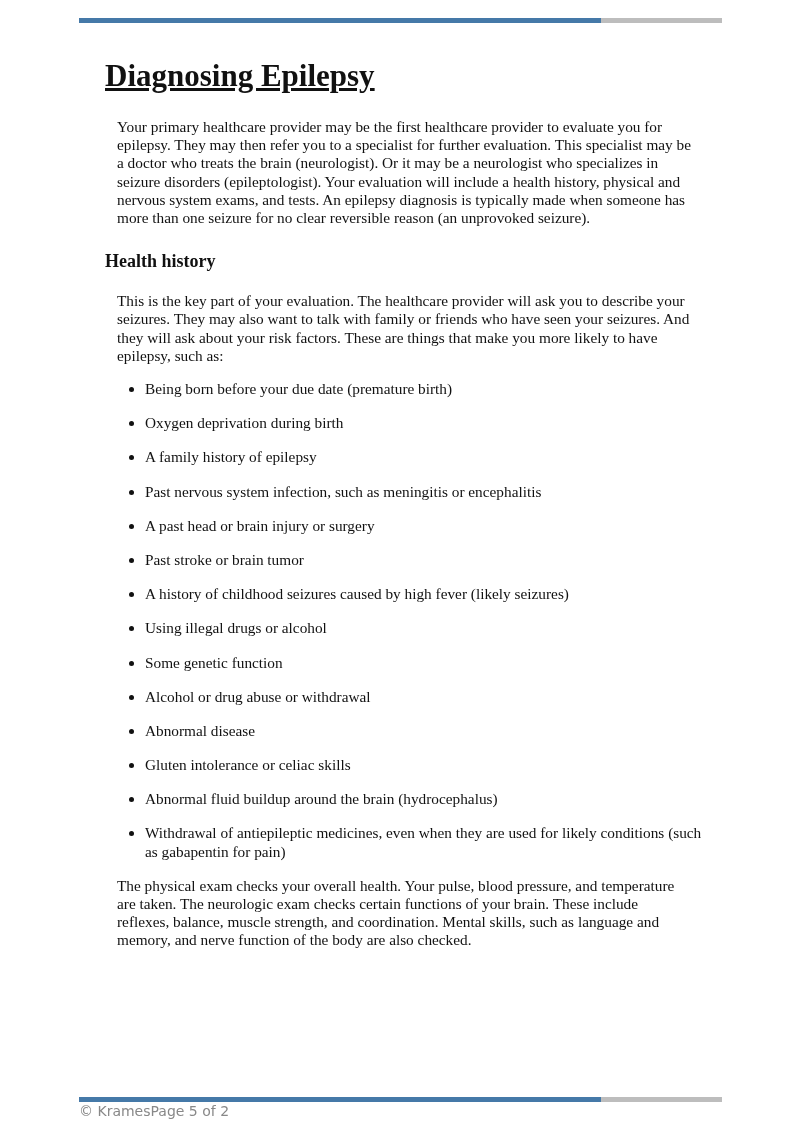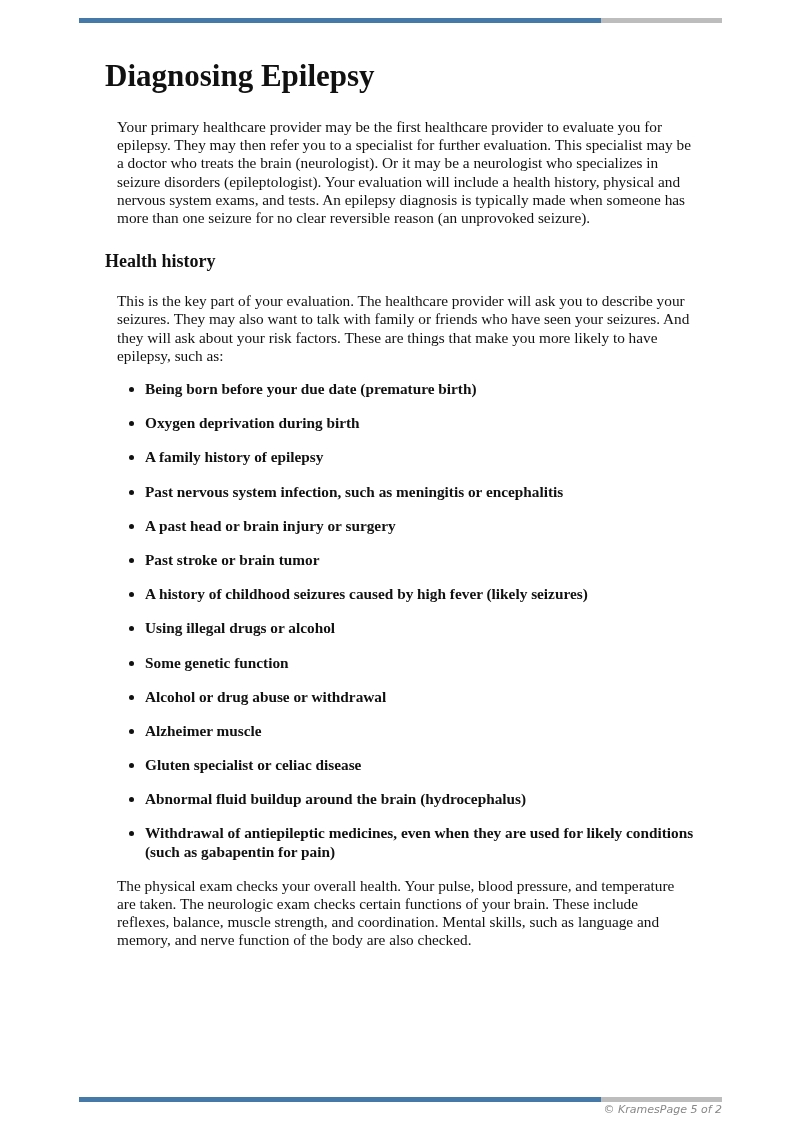--- a/index.html
+++ b/index.html
@@ -4,27 +4,27 @@
 <style>
   html, body { margin: 0; padding: 0; background: #ffffff; }
   body { width: 800px; height: 1130px; position: relative; overflow: hidden;
          font-family: "Liberation Serif", "DejaVu Serif", serif; color: #111; }
   .bar { position: absolute; left: 79px; width: 643px; height: 5px; display: flex; }
   .bar .blue { width: 522px; background: #4579a8; height: 100%; }
   .bar .gray { flex: 1; background: #bdbdbd; height: 100%; }
   .bar.top { top: 18px; }
   .bar.bottom { top: 1097px; }
   .footer { position: absolute; top: 1103px; left: 79px; width: 643px;
-            font-family: "DejaVu Sans", sans-serif; font-style: italic; font-size: 11px; color: #888;
-            display: flex; justify-content: flex-end; }
+            font-family: "DejaVu Sans", sans-serif; font-size: 14px; color: #888;
+            display: flex; justify-content: flex-start; }
   .content { position: absolute; left: 105px; top: 56px; width: 600px; }
-  h1 { font-size: 31px; font-weight: bold; margin: 0 0 22px 0; line-height: 40px; }
+  h1 { font-size: 31px; font-weight: bold; margin: 0 0 22px 0; line-height: 40px; text-decoration: underline; }
   h2 { font-size: 18px; font-weight: bold; margin: 20px 0 17px 0; line-height: 28px; }
   p { font-size: 15.3px; line-height: 18.2px; margin: 12px; }
-  ul { margin: 14px 0 12px 0; padding: 0 0 0 40px; font-weight: bold; }
+  ul { margin: 14px 0 12px 0; padding: 0 0 0 40px; }
   li { font-size: 15.3px; line-height: 19px; margin: 0 0 15.2px 0; list-style: disc; }
 </style>
 </head>
 <body>
 
 <div class="bar top">
   <div class="blue"></div>
   <div class="gray"></div>
 </div>
 
@@ -38,22 +38,22 @@
     <li>Being born before your due date (premature birth)</li>
     <li>Oxygen deprivation during birth</li>
     <li>A family history of epilepsy</li>
     <li>Past nervous system infection, such as meningitis or encephalitis</li>
     <li>A past head or brain injury or surgery</li>
     <li>Past stroke or brain tumor</li>
     <li>A history of childhood seizures caused by high fever (likely seizures)</li>
     <li>Using illegal drugs or alcohol</li>
     <li>Some genetic function</li>
     <li>Alcohol or drug abuse or withdrawal</li>
-    <li>Alzheimer muscle</li>
-    <li>Gluten specialist or celiac disease</li>
+    <li>Abnormal disease</li>
+    <li>Gluten intolerance or celiac skills</li>
     <li>Abnormal fluid buildup around the brain (hydrocephalus)</li>
     <li>Withdrawal of antiepileptic medicines, even when they are used for likely conditions (such as gabapentin for pain)</li>
   </ul>
 
   <p>The physical exam checks your overall health. Your pulse, blood pressure, and temperature are taken. The neurologic exam checks certain functions of your brain. These include reflexes, balance, muscle strength, and coordination. Mental skills, such as language and memory, and nerve function of the body are also checked.</p>
 
 </div>
 
 <div class="bar bottom">
   <div class="blue"></div>

